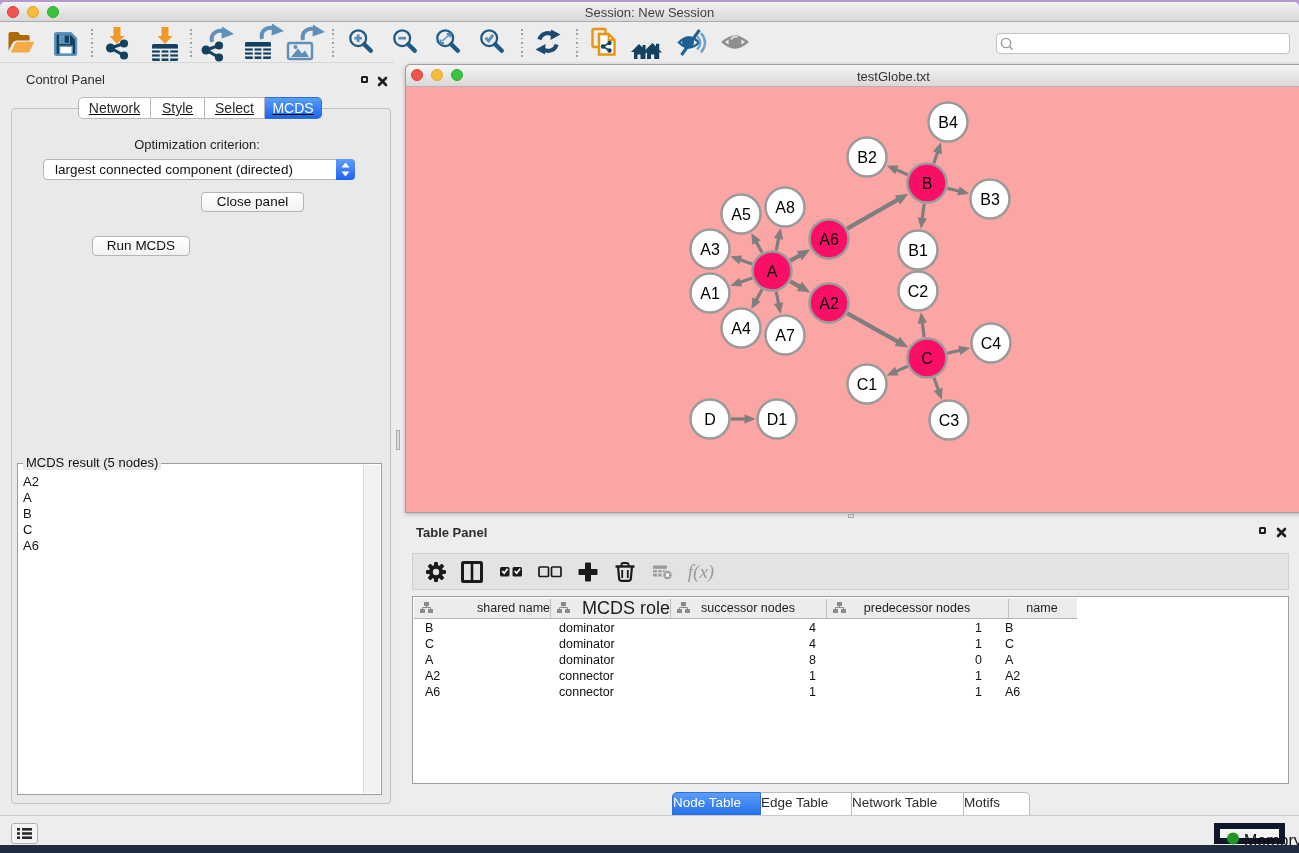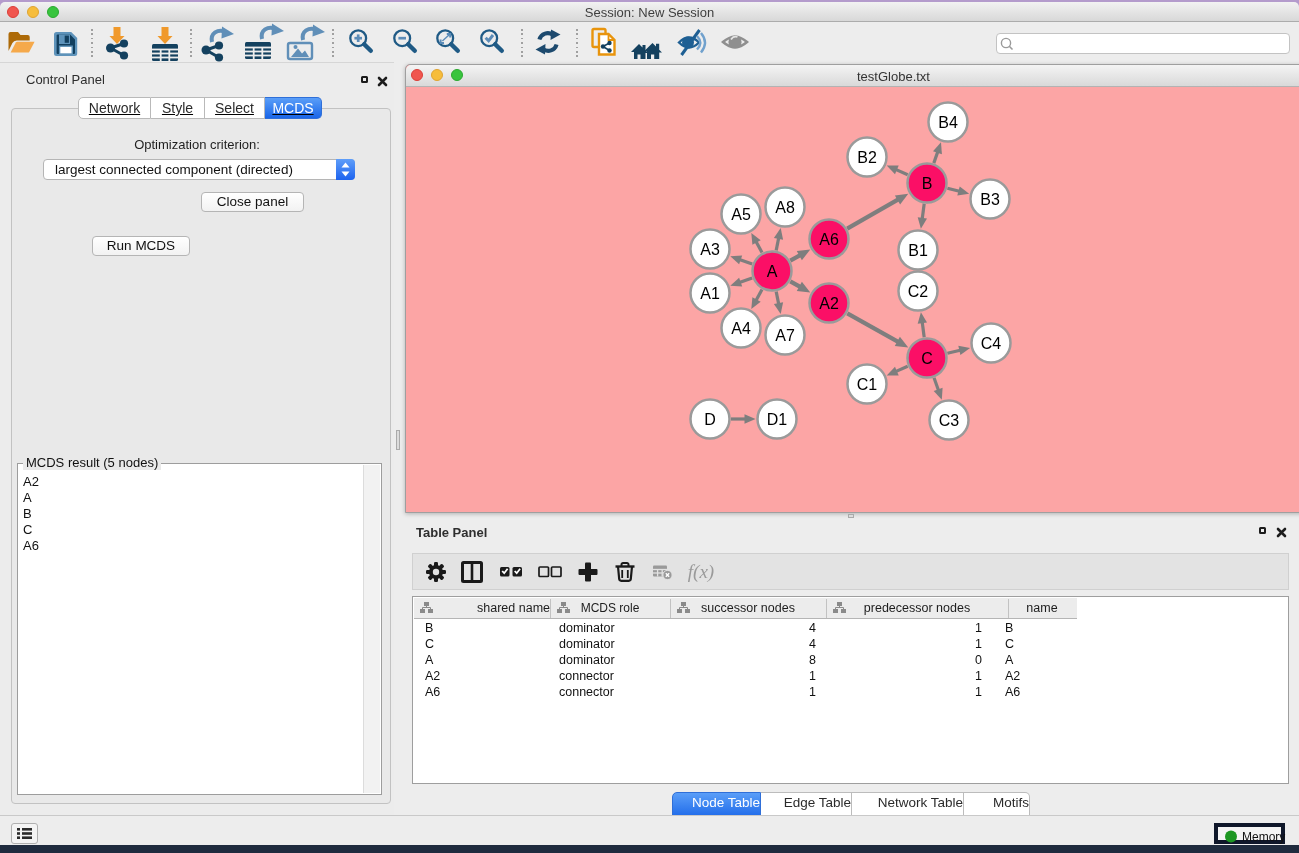--- a/index.html
+++ b/index.html
@@ -62,29 +62,29 @@
   #nettitle .tt { width:100%; text-align:center; top:4px; font-size:13px; color:#333; position:absolute; }
 
   
   #tpanel { left:405px; top:520px; width:894px; height:295px; background:#ededed; }
   #tp-toolbar { left:7px; top:33px; width:877px; height:37px; background:#e3e3e3;
      border:1px solid #d0d0d0; position:absolute; }
   #ttable { left:7px; top:76px; width:877px; height:188px; background:#fff;
      border:1px solid #9e9e9e; position:absolute; font-size:13px; }
   #btabs { position:absolute; left:267px; top:272px; display:flex; }
   .btab { height:28px; background:#fff; border:1px solid #bcbcbc; border-left:none; font-size:13.5px;
-     color:#2b2b2b; text-align:right; line-height:20px; }
+     color:#2b2b2b; text-align:left; line-height:20px; }
   .btab.first { border-left:1px solid #bcbcbc; border-radius:5px 0 0 5px; }
   .btab.last { border-radius:0 5px 5px 0; }
   .btab.sel { background:linear-gradient(#5a9ef8,#1a66e8); color:#fff; border-color:#2f6fd8; }
 
   
   #statusbar { left:0; top:815px; width:1299px; height:30px; background:#ededed; border-top:1px solid #c9c9c9; }
-  #memBtn { left:1214px; top:823px; width:71px; height:21px; background:#f4f4f4; border:4px solid #0f172a;
-     font-size:12px; color:#111; position:absolute; }
+  #memBtn { left:1214px; top:823px; width:71px; height:21px; background:#f4f4f4; border:6px solid #0f172a;
+     font-size:16px; color:#111; position:absolute; }
   #listBtn { left:11px; top:823px; width:27px; height:21px; background:#f4f4f4; border:1px solid #b0b0b0;
      border-radius:3px; position:absolute; }
   #navy { left:0; top:845px; width:1299px; height:8px; background:#1f2b3e; }
 </style>
 </head>
 <body>
   <div class="abs" id="purple"></div>
   <div class="abs" id="titlebar">
     <div class="abs tl t1"></div>
     <div class="abs tl t2"></div>
@@ -444,21 +444,21 @@
         <g fill="#8a8a8a">
           <rect x="4" y="0" width="5" height="4"></rect>
           <rect x="0" y="7" width="5" height="4"></rect>
           <rect x="8" y="7" width="5" height="4"></rect>
         </g>
         <g stroke="#8a8a8a" stroke-width="1">
           <path d="M6.5,4 v2 M2.5,7 v-1.5 h8 v1.5" fill="none"></path>
         </g>
       </svg>
 <div style="position:absolute;left:137px;top:2px;width:1px;height:19px;background:#c2c2c2;"></div>
-<div style="position:absolute;left:137px;top:1px;width:120px;height:21px;line-height:21px;text-align:center;font-size:12px;color:#1d1d1d;">MCDS role</div>
+<div style="position:absolute;left:137px;top:1px;width:120px;height:21px;line-height:21px;text-align:right;font-size:18px;color:#1d1d1d;">MCDS role</div>
 <svg width="13" height="12" style="position:absolute;left:144px;top:5px">
         <g fill="#8a8a8a">
           <rect x="4" y="0" width="5" height="4"></rect>
           <rect x="0" y="7" width="5" height="4"></rect>
           <rect x="8" y="7" width="5" height="4"></rect>
         </g>
         <g stroke="#8a8a8a" stroke-width="1">
           <path d="M6.5,4 v2 M2.5,7 v-1.5 h8 v1.5" fill="none"></path>
         </g>
       </svg>

